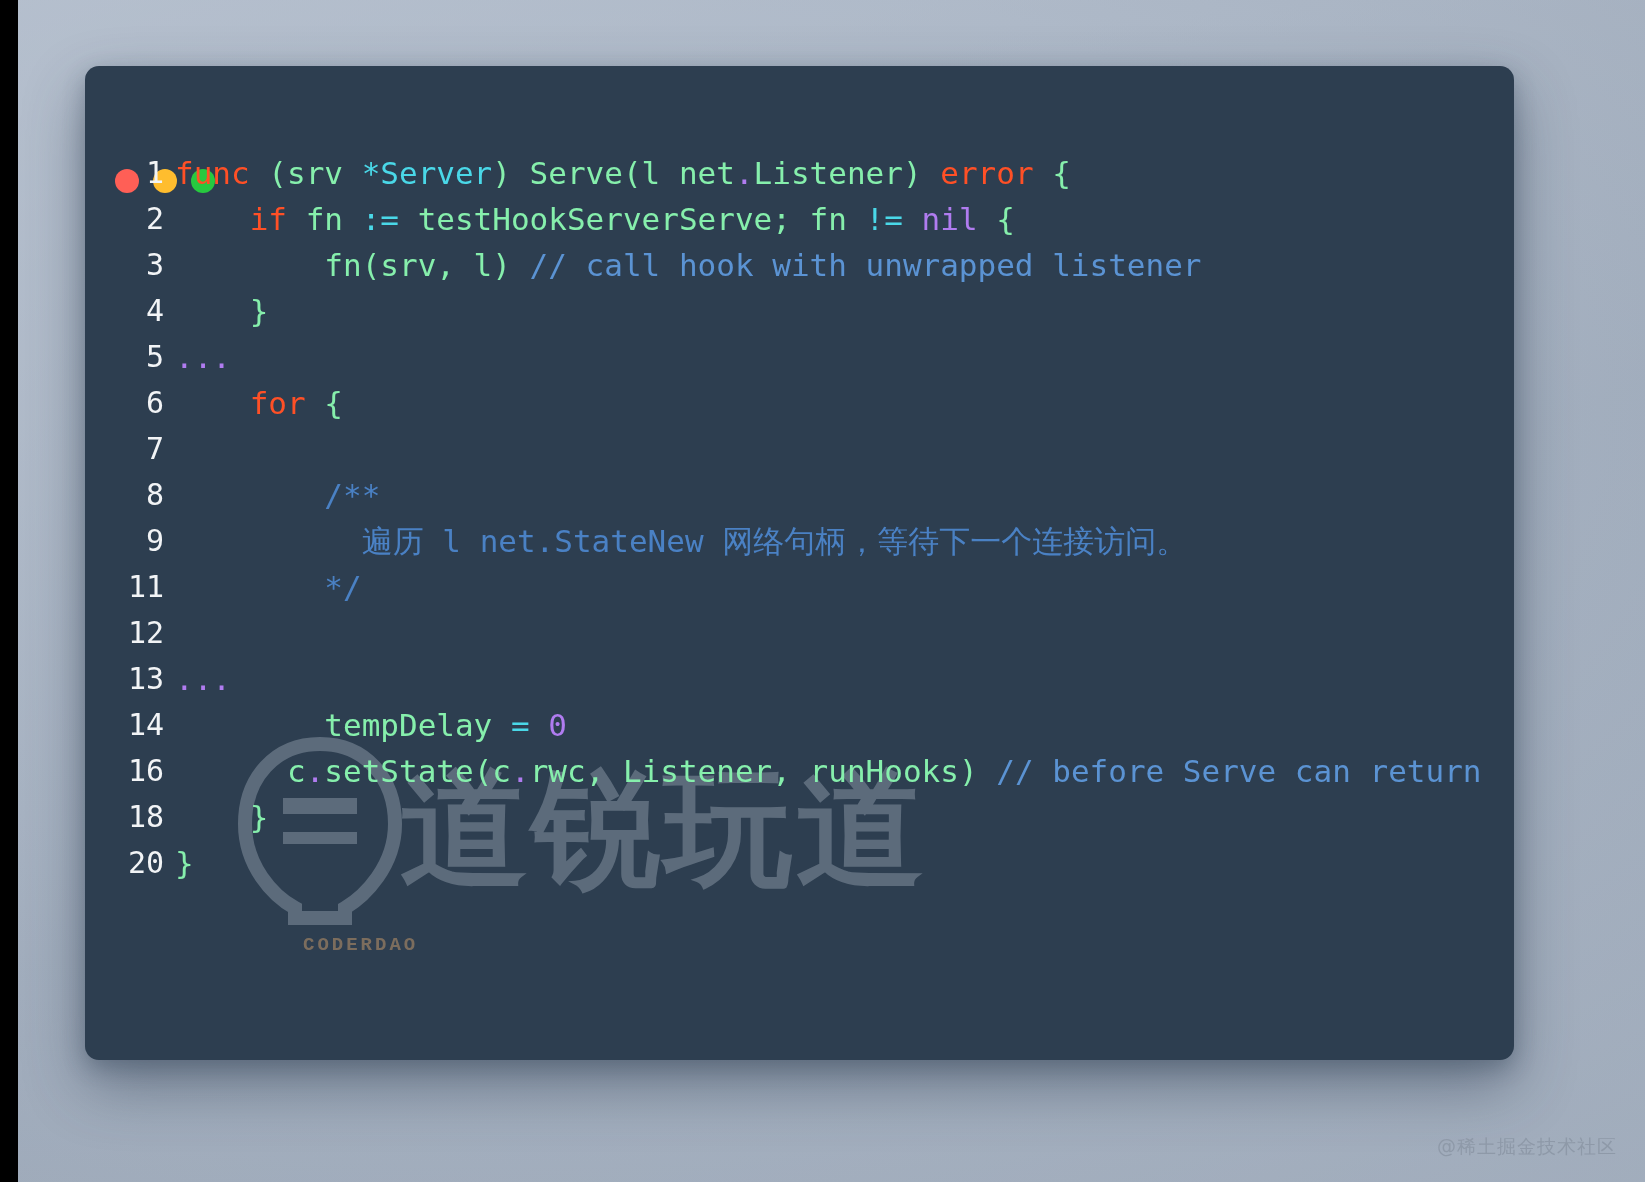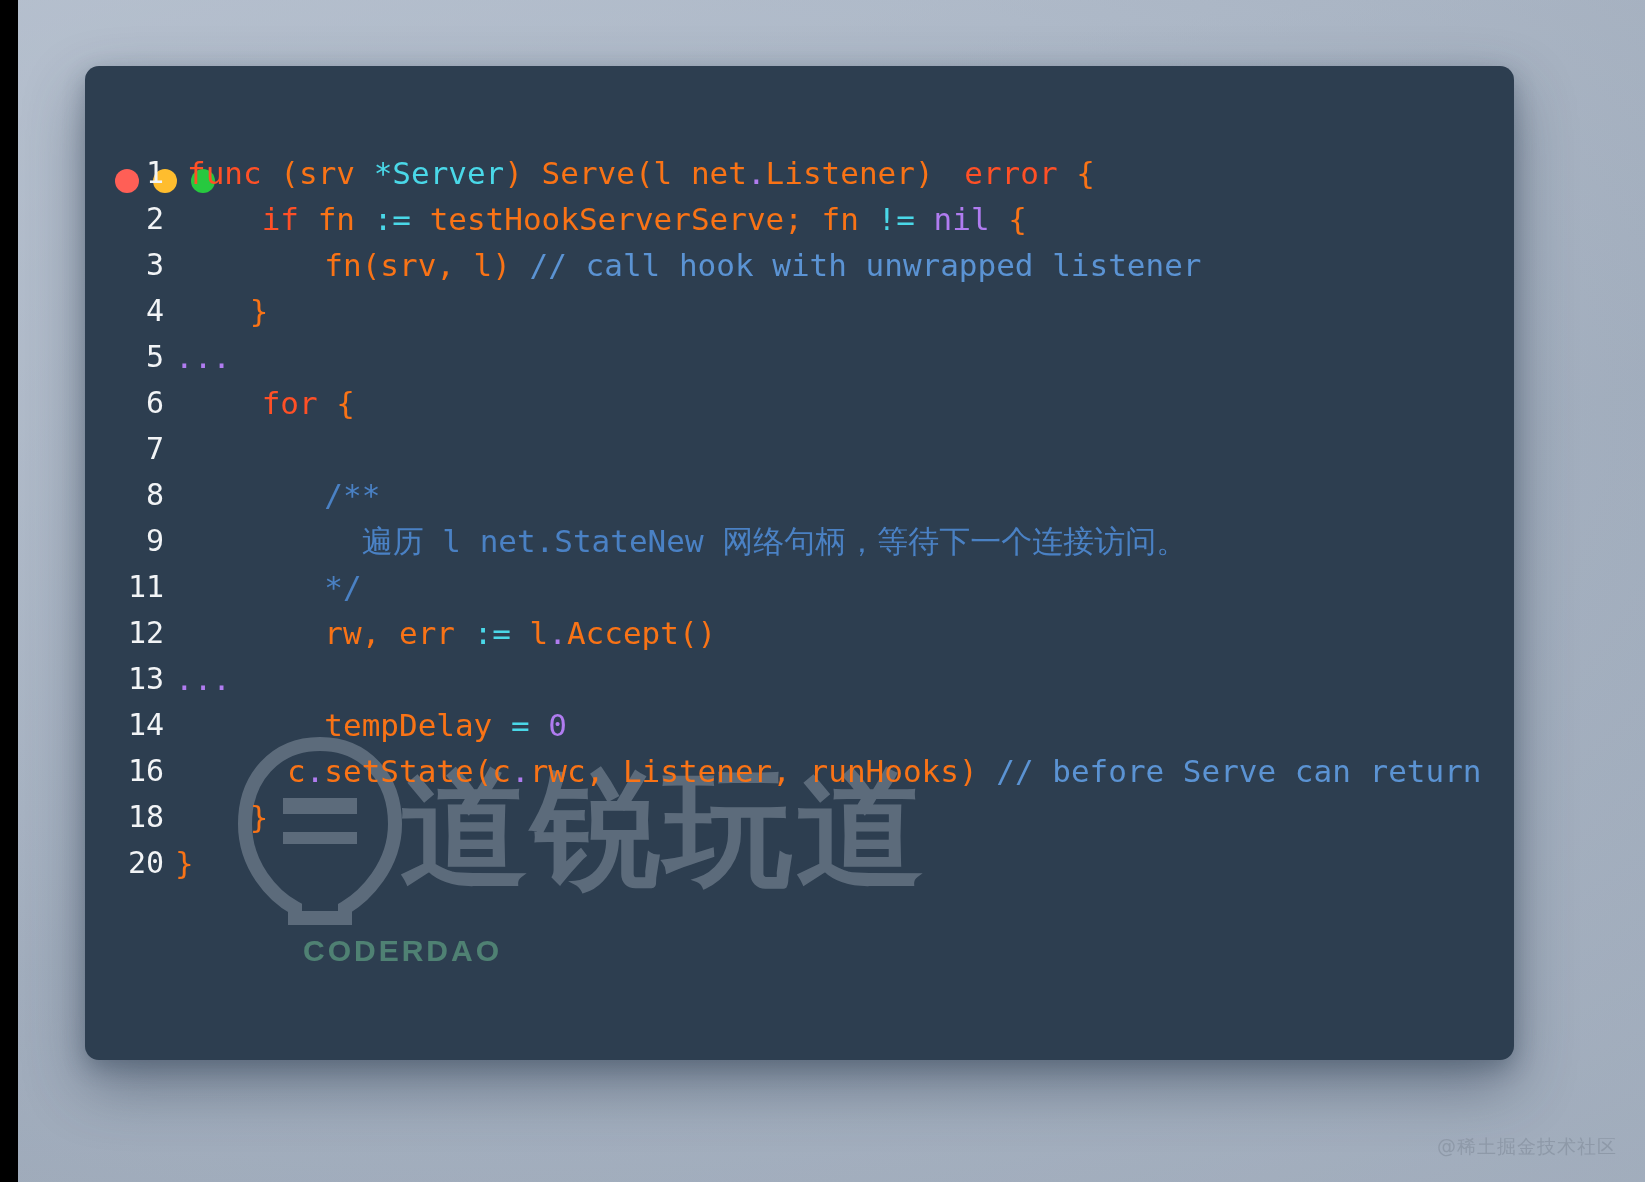--- a/index.html
+++ b/index.html
@@ -87,25 +87,25 @@
     font-size: 128px;
     font-weight: 700;
     color: #a9b5c2;
     letter-spacing: 4px;
     white-space: nowrap;
   }
   #wm-sub {
     position: absolute;
     left: 68px;
     top: 208px;
-    font-family: Liberation Sans, sans-serif;
-    font-size: 30px;
+    font-family: Liberation Mono, monospace;
+    font-size: 19px;
     font-weight: 700;
     letter-spacing: 3px;
-    color: #86efac;
+    color: #fdba74;
     white-space: nowrap;
   }
   #wm-logo {
     position: absolute;
     left: 0;
     top: 10px;
   }
 
   
   #code {
@@ -132,29 +132,29 @@
     font-size: 30px;
     padding-right: 0;
     user-select: none;
   }
   .src {
     padding-left: 11px;
     color: #eceff1;
   }
 
   
-  .kw   { color: #ff5026; margin-left: 12px; }          
+  .kw   { color: #ff5026; }          
   .typ  { color: #4ad8e8; }          
   .op   { color: #4ad8e8; }          
   .num  { color: #b07cf0; }          
   .dot2 { color: #b07cf0; }          
   .cmt  { color: #5b93d3; text-align: right; }          
   .cmt2 { color: #4a81c4; }          
   .ell  { color: #b07cf0; }          
-  .pln  { color: #f97316; }
+  .pln  { color: #86efac; }
 
   
   #attribution {
     position: absolute;
     right: 28px;
     bottom: 22px;
     font-family: "DejaVu Sans", sans-serif;
     font-size: 19px;
     color: #8e99a8;
     letter-spacing: 1px;
@@ -190,21 +190,21 @@
         <div class="line"><span class="ln">1</span><span class="src"><span class="kw">func</span><span class="pln"> (srv </span><span class="typ">*Server</span><span class="pln">) Serve(l net</span><span class="dot2">.</span><span class="pln">Listener) </span><span class="kw">error</span><span class="pln"> {</span></span></div>
         <div class="line"><span class="ln">2</span><span class="src"><span class="pln">    </span><span class="kw">if</span><span class="pln"> fn </span><span class="op">:=</span><span class="pln"> testHookServerServe; fn </span><span class="op">!=</span><span class="pln"> </span><span class="num">nil</span><span class="pln"> {</span></span></div>
         <div class="line"><span class="ln">3</span><span class="src"><span class="pln">        fn(srv, l) </span><span class="cmt">// call hook with unwrapped listener</span></span></div>
         <div class="line"><span class="ln">4</span><span class="src"><span class="pln">    }</span></span></div>
         <div class="line"><span class="ln">5</span><span class="src"><span class="ell">...</span></span></div>
         <div class="line"><span class="ln">6</span><span class="src"><span class="pln">    </span><span class="kw">for</span><span class="pln"> {</span></span></div>
         <div class="line"><span class="ln">7</span><span class="src"><span class="pln"></span></span></div>
         <div class="line"><span class="ln">8</span><span class="src"><span class="cmt2">        /**</span></span></div>
         <div class="line"><span class="ln">9</span><span class="src"><span class="cmt2">          遍历 l net.StateNew 网络句柄，等待下一个连接访问。</span></span></div>
         <div class="line"><span class="ln">11</span><span class="src"><span class="cmt2">        */</span></span></div>
-        <div class="line"><span class="ln">12</span><span class="src"><span class="pln">        rw, err </span><span class="op">:=</span><span class="pln"> l</span><span class="dot2">.</span><span class="pln">Accept()</span></span></div>
+        <div class="line"><span class="ln">12</span></div>
         <div class="line"><span class="ln">13</span><span class="src"><span class="ell">...</span></span></div>
         <div class="line"><span class="ln">14</span><span class="src"><span class="pln">        tempDelay </span><span class="op">=</span><span class="pln"> </span><span class="num">0</span></span></div>
         <div class="line"><span class="ln">16</span><span class="src"><span class="pln">      c</span><span class="dot2">.</span><span class="pln">setState(c</span><span class="dot2">.</span><span class="pln">rwc, Listener, runHooks) </span><span class="cmt">// before Serve can return</span></span></div>
         <div class="line"><span class="ln">18</span><span class="src"><span class="pln">    }</span></span></div>
         <div class="line"><span class="ln">20</span><span class="src"><span class="pln">}</span></span></div>
       </div>
   </div>
 
   <div id="attribution">@稀土掘金技术社区</div>
 </div>

